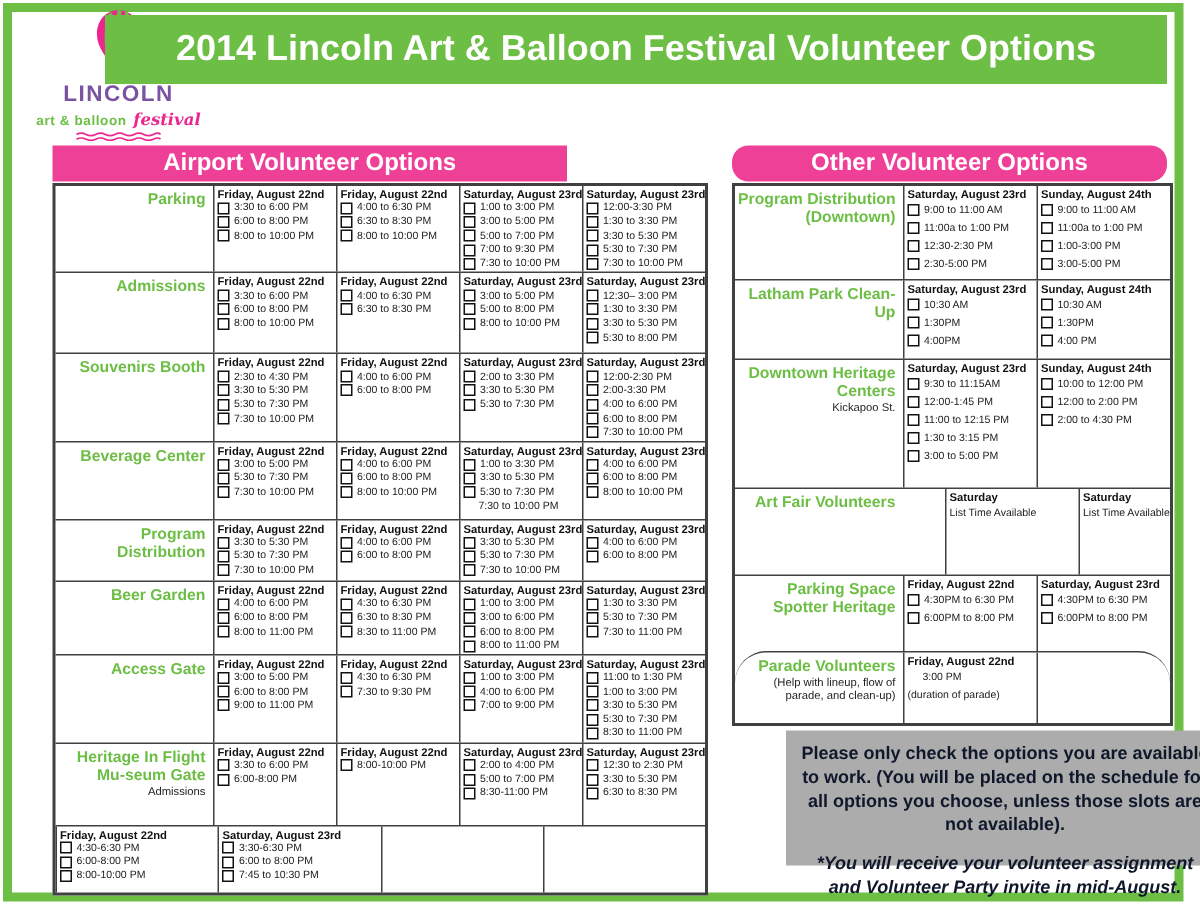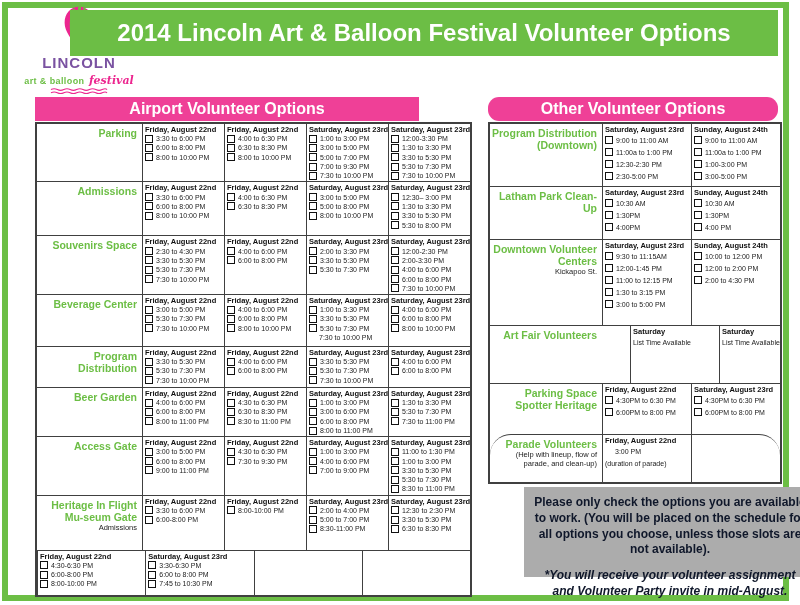--- a/index.html
+++ b/index.html
@@ -15,21 +15,21 @@
   
   .logo{position:absolute;left:26px;top:6px;width:106px;height:88px;display:flex;flex-direction:column;align-items:center;}
   .logo-line1{color:var(--purple);font-weight:bold;font-size:15px;letter-spacing:1px;line-height:14px;}
   .logo-line2{color:var(--green);font-weight:bold;font-size:9px;letter-spacing:.4px;line-height:10px;display:inline;}
   .logo-line3{color:var(--logopink);font-style:italic;font-weight:bold;font-family:"DejaVu Serif",serif;font-size:11px;display:inline;}
   .logo-textrow{white-space:nowrap;}
 
   
   .section-header{position:absolute;height:24px;background:var(--pink);color:#fff;font-weight:bold;font-size:16px;
     display:flex;align-items:center;justify-content:center;}
-  #airport-header{left:35px;top:97px;width:384px;}
+  #airport-header{left:35px;top:97px;width:343px;}
   #other-header{left:488px;top:97px;width:290px;border-radius:11px;}
 
   
   .vtable{position:absolute;border:2px solid var(--tb);background:#fff;}
   #airport-table{left:35px;top:122px;width:433px;}
   #other-table{left:488px;top:122px;width:290px;}
   .trow{display:flex;border-top:1px solid var(--tb);}
   .trow:first-child{border-top:none;}
   .lcell{flex:none;display:flex;flex-direction:column;align-items:flex-end;padding:3px 5px 0 2px;box-sizing:border-box;}
   #airport-table .lcell{width:105px;}
@@ -223,21 +223,21 @@
             <span class="st">3:30 to 5:30 PM</span>
           </div>
           <div class="slot">
             <span class="cb"></span>
             <span class="st">5:30 to 8:00 PM</span>
           </div>
         </div>
       </div>
       <div class="trow" style="min-height: 56px;">
         <div class="lcell">
-          <div class="lbl">Souvenirs Space</div>
+          <div class="lbl">Souvenirs Booth</div>
         </div>
         <div class="tcell">
           <div class="chead">Friday, August 22nd</div>
           <div class="slot">
             <span class="cb"></span>
             <span class="st">2:30 to 4:30 PM</span>
           </div>
           <div class="slot">
             <span class="cb"></span>
             <span class="st">3:30 to 5:30 PM</span>
@@ -727,21 +727,21 @@
             <span class="st">1:30PM</span>
           </div>
           <div class="slot">
             <span class="cb"></span>
             <span class="st">4:00 PM</span>
           </div>
         </div>
       </div>
       <div class="trow" style="min-height: 85px;">
         <div class="lcell">
-          <div class="lbl">Downtown Volunteer Centers</div>
+          <div class="lbl">Downtown Heritage Centers</div>
           <div class="sublbl">Kickapoo St.</div>
         </div>
         <div class="tcell">
           <div class="chead">Saturday, August 23rd</div>
           <div class="slot">
             <span class="cb"></span>
             <span class="st">9:30 to 11:15AM</span>
           </div>
           <div class="slot">
             <span class="cb"></span>

